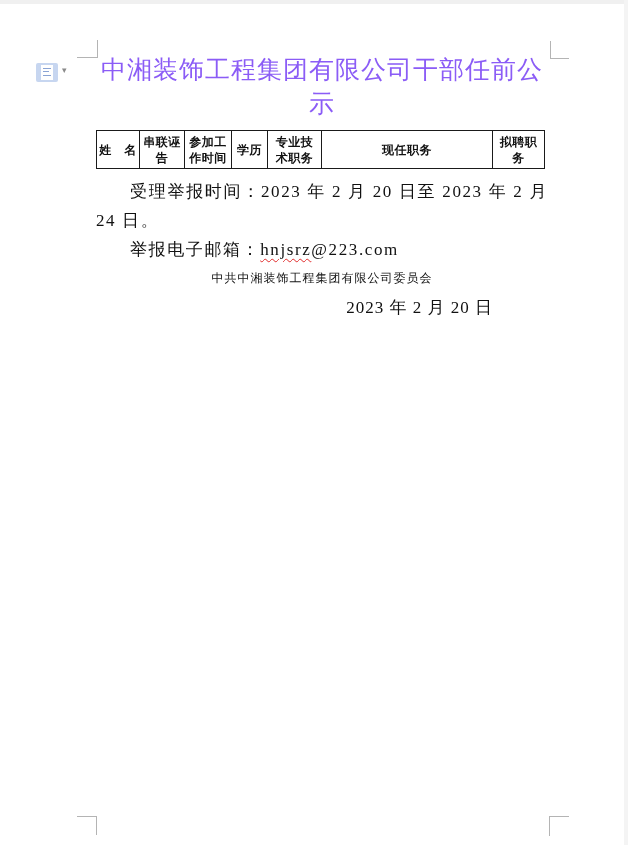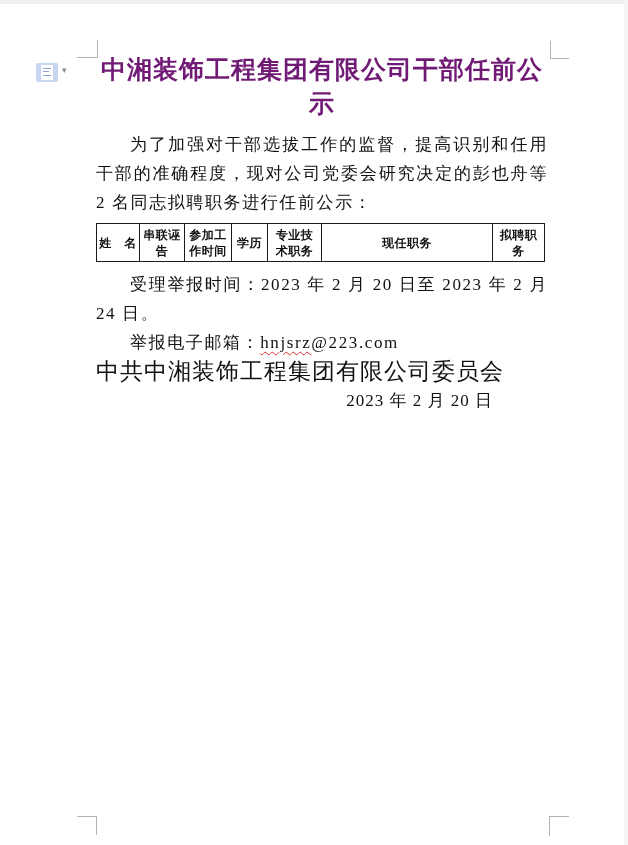--- a/index.html
+++ b/index.html
@@ -25,28 +25,28 @@
   .paste-sheet{position:absolute;left:5px;top:2px;width:12px;height:15px;background:#ffffff;}
   .paste-line{position:absolute;left:7px;width:8px;height:1px;background:#8aa3d4;}
   .pl1{top:5px;}.pl2{top:8px;width:6px;}.pl3{top:12px;}
   .paste-dd{position:absolute;left:26px;top:3px;font-size:9px;color:#8a8a8a;font-family:"DejaVu Sans",sans-serif;}
 
   .content{position:absolute;left:96px;top:52px;width:452px;}
 
   h1.doc-title{
     margin:0 0 10px 0;
     font-family:"Liberation Sans","DejaVu Sans",sans-serif;
-    font-weight:bold;font-size:25px;line-height:34px;
-    text-align:center;letter-spacing:1px;color:#701a75;
+    font-weight:normal;font-size:25px;line-height:34px;
+    text-align:center;letter-spacing:1px;color:#8b5cf6;
   }
   p.body-par{
     margin:0;font-size:17px;line-height:29px;
     text-align:justify;letter-spacing:1.6px;text-indent:2em;
   }
-  p.sig-line{margin:0;font-size:23px;line-height:29px;text-align:left;letter-spacing:1px;}
+  p.sig-line{margin:0;font-size:12px;line-height:29px;text-align:center;letter-spacing:1px;}
   p.date-line{margin:0;font-size:17px;line-height:29px;text-align:right;letter-spacing:1px;padding-right:55px;}
 
   table.cand{
     width:448px;border-collapse:collapse;table-layout:fixed;
     margin:6px 16px 8px 0;
     border-radius:10px;
   }
   table.cand th,table.cand td{
     border:1px solid #1a1a1a;
     font-size:12px;line-height:16px;
@@ -83,21 +83,20 @@
     <div class="paste-line pl1"></div>
     <div class="paste-line pl2"></div>
     <div class="paste-line pl3"></div>
   </div>
   <span class="paste-dd">▾</span>
 </div>
 
 <div class="content">
   <h1 class="doc-title">中湘装饰工程集团有限公司干部任前公示</h1>
 
-  <p class="body-par">为了加强对干部选拔工作的监督，提高识别和任用干部的准确程度，现对公司党委会研究决定的彭也舟等 2 名同志拟聘职务进行任前公示：</p>
 
   <table class="cand">
     <colgroup>
       <col style="width:43px">
         <col style="width:45px">
         <col style="width:47px">
       <col style="width:36px">
         <col style="width:54px">
         <col style="width:171px">
       <col style="width:52px">

